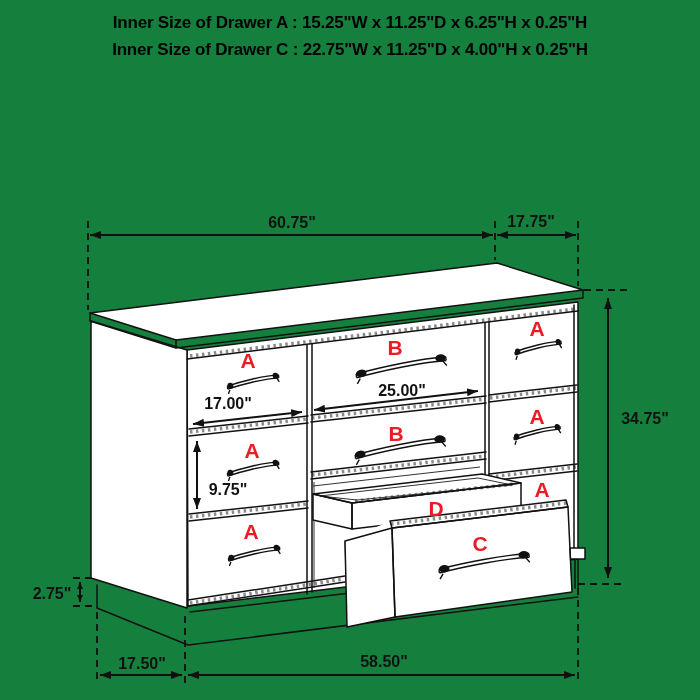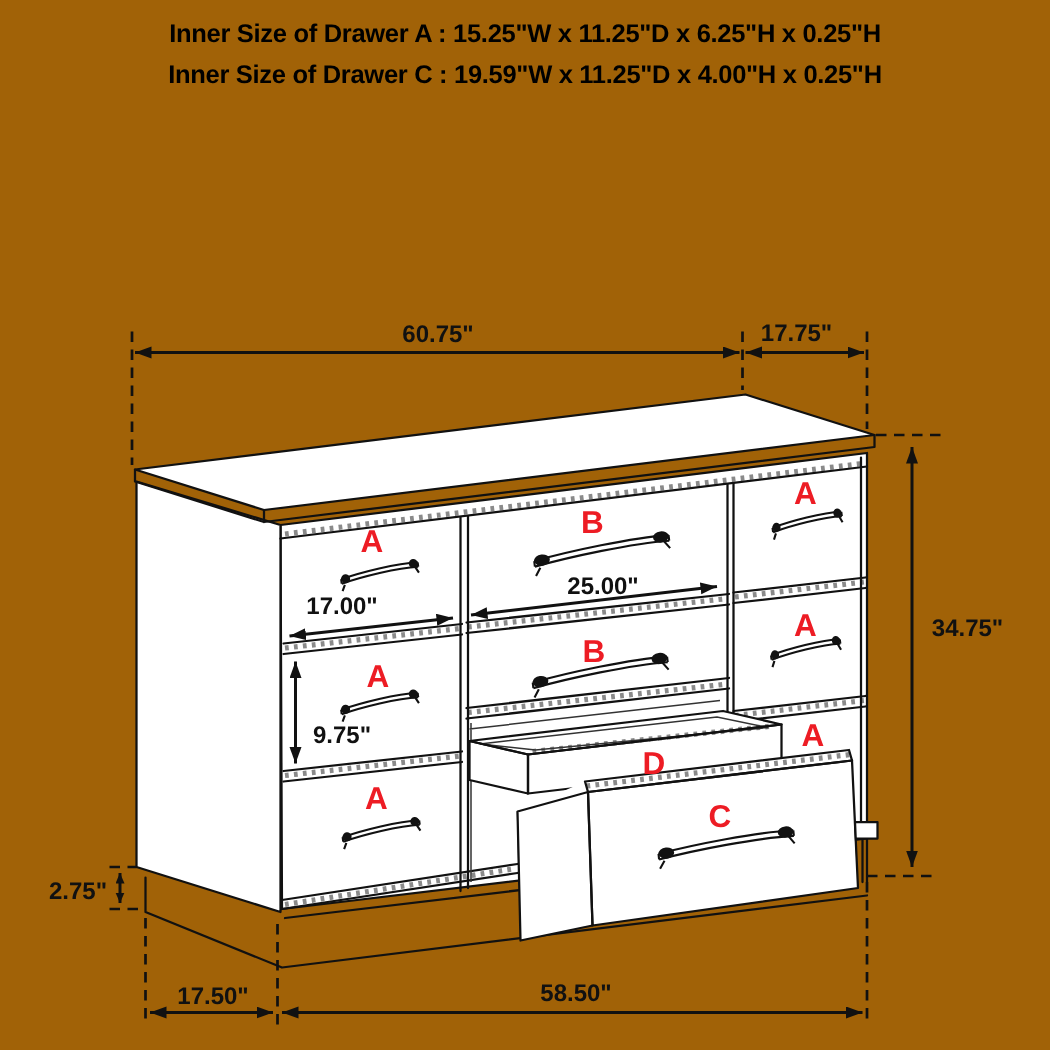--- a/index.html
+++ b/index.html
@@ -1,16 +1,16 @@
 <!DOCTYPE html>
 <html><head>
 <meta charset="utf-8">
 <style>
   html,body{margin:0;padding:0;background:#fff;}
-  .stage{position:relative;width:700px;height:700px;background:#a16207;overflow:hidden;
+  .stage{position:relative;width:700px;height:700px;background:#15803d;overflow:hidden;
          font-family:"Liberation Sans",sans-serif;}
   .spec{position:absolute;top:9px;left:0;right:0;text-align:center;
         font-weight:bold;font-size:17px;line-height:27px;letter-spacing:-0.2px;color:#000;}
   svg{position:absolute;left:0;top:0;}
   text{font-family:"Liberation Sans",sans-serif;font-weight:bold;}
   .dim{font-size:16px;fill:#111;text-anchor:middle;}
   .ltr{font-size:21px;fill:#ed1c24;text-anchor:middle;}
   .ln{fill:none;stroke:#111;stroke-width:1.5;stroke-linejoin:round;stroke-linecap:round;}
   .fw{fill:#fff;stroke:#111;stroke-width:1.5;stroke-linejoin:round;}
   .thin{fill:none;stroke:#333;stroke-width:1;}
@@ -20,21 +20,21 @@
   .hl{fill:none;stroke:#111;stroke-width:1.4;vector-effect:non-scaling-stroke;}
   .hk{fill:#111;stroke:none;}
 </style>
 </head>
 <body>
 
 <div class="stage">
 
   <div class="spec">
     <div>Inner Size of Drawer A : 15.25"W x 11.25"D x 6.25"H x 0.25"H</div>
-    <div>Inner Size of Drawer C : 19.59"W x 11.25"D x 4.00"H x 0.25"H</div>
+    <div>Inner Size of Drawer C : 22.75"W x 11.25"D x 4.00"H x 0.25"H</div>
   </div>
 
   <svg width="700" height="700" viewBox="0 0 700 700">
     <defs>
       <marker id="arw" markerUnits="userSpaceOnUse" markerWidth="12" markerHeight="9" refX="11" refY="4" orient="auto-start-reverse">
         <path d="M11,4 L0,0 L0,8 Z" fill="#111"></path>
       </marker>
       <marker id="arwS" markerUnits="userSpaceOnUse" markerWidth="8" markerHeight="7" refX="7" refY="3" orient="auto-start-reverse">
         <path d="M7,3 L0,0 L0,6 Z" fill="#111"></path>
       </marker>

